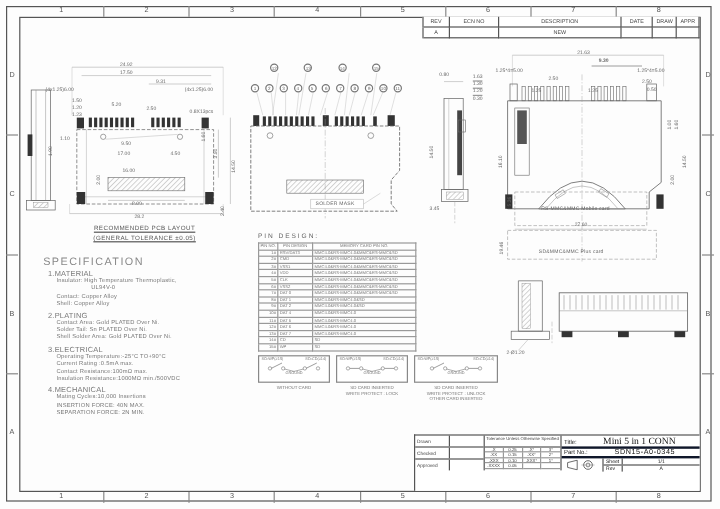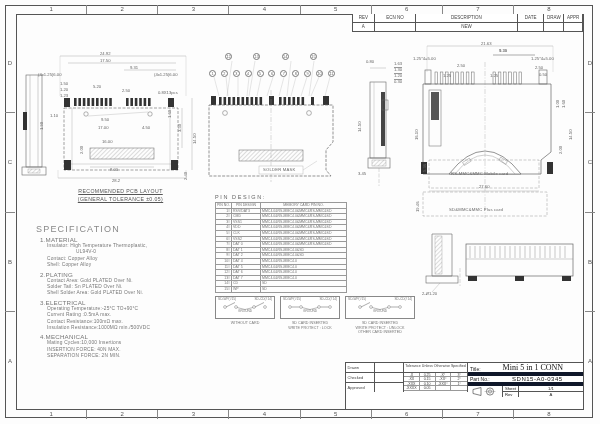--- a/index.html
+++ b/index.html
@@ -16,21 +16,21 @@
   .rev{position:absolute;left:352px;top:14px;width:231px;font-size:4.5px;color:#444;background:#fff;}
   .rev .rrow{display:flex;border-left:1px solid #555;}
   .rev .c{border-right:1px solid #555;border-bottom:1px solid #555;height:8px;line-height:8px;text-align:center;overflow:hidden;}
   .rev .c0{width:21px;} .rev .c1{width:41px;} .rev .c2{width:102px;} .rev .c3{width:26px;} .rev .c4{width:19px;} .rev .c5{width:18px;}
   
   .dim{position:absolute;font-size:4.2px;line-height:4.6px;color:#666;white-space:nowrap;}
   .rot{transform:rotate(-90deg);transform-origin:left top;}
   .drw{position:absolute;}
   .cap{position:absolute;text-align:center;color:#555;}
   
-  .spec{position:absolute;left:36px;top:224px;width:180px;color:#777;}
+  .spec{position:absolute;left:36px;top:213px;width:180px;color:#777;}
   .spec span{display:block;letter-spacing:.2px;}
   .spec .h1{font-size:9px;letter-spacing:1.2px;color:#888;margin-bottom:2px;}
   .spec .h2{font-size:6.2px;color:#777;margin-left:4px;margin-top:2px;}
   .spec .li{font-size:4.8px;margin-left:11px;line-height:6.4px;}
   .spec .li2{margin-left:40px;line-height:6.4px;font-size:4.8px;}
   
   .pins{position:absolute;left:215px;top:194px;width:132px;}
   .pins-title{font-size:5.5px;letter-spacing:1.6px;color:#666;margin-bottom:2px;}
   .pins table{border-collapse:collapse;width:132px;font-size:3.5px;color:#777;}
   .pins th,.pins td{border:.5px solid #999;font-weight:normal;height:4.6px;line-height:4.6px;padding:0 1px;overflow:hidden;white-space:nowrap;}
@@ -59,21 +59,21 @@
   .sign-row{flex:1;display:flex;border-bottom:1px solid #555;}
   .sign-row:last-child{border-bottom:none;}
   .sign-label{width:26px;border-right:1px solid #555;font-size:4px;color:#444;padding-left:1.5px;display:flex;align-items:center;}
   .sign-blank{flex:1;}
   .tol-col{width:64px;border-right:1px solid #555;box-sizing:border-box;font-size:3.6px;color:#444;}
   .tol-head{text-align:center;line-height:4.4px;padding-top:1px;border-bottom:.7px solid #555;height:9.8px;box-sizing:border-box;}
   .tol-row{display:flex;height:4.5px;line-height:4.5px;}
   .tol-row div{width:16px;text-align:center;border-right:.5px solid #999;border-bottom:.5px solid #999;box-sizing:border-box;overflow:hidden;}
   .tol-row div:last-child{border-right:none;}
   .tb-right{flex:1;display:flex;flex-direction:column;}
-  .tb-row{display:flex;border-bottom:4px solid #0f172a;align-items:flex-end;}
+  .tb-row{display:flex;border-bottom:2px solid #0f172a;align-items:flex-end;}
   .tb-lab{font-size:5px;color:#222;padding:0 2px;white-space:nowrap;}
   .tb-title-row{height:12px;}
   .tb-title-val{flex:1;text-align:center;font-size:8px;color:#111;font-family:"Liberation Serif",serif;}
   .tb-part-row{height:9px;}
   .tb-part-val{flex:1;text-align:center;font-size:6px;color:#111;letter-spacing:.5px;}
   .tb-sheet-row{flex:1;display:flex;}
   .proj-cell{width:34px;border-right:1px solid #555;display:flex;align-items:center;justify-content:center;}
   .sheet-cell{flex:1;display:flex;flex-direction:column;font-size:4.2px;color:#222;}
   .sheet-sub{flex:1;display:flex;align-items:center;border-bottom:.7px solid #555;}
   .sheet-sub:last-child{border-bottom:none;}

